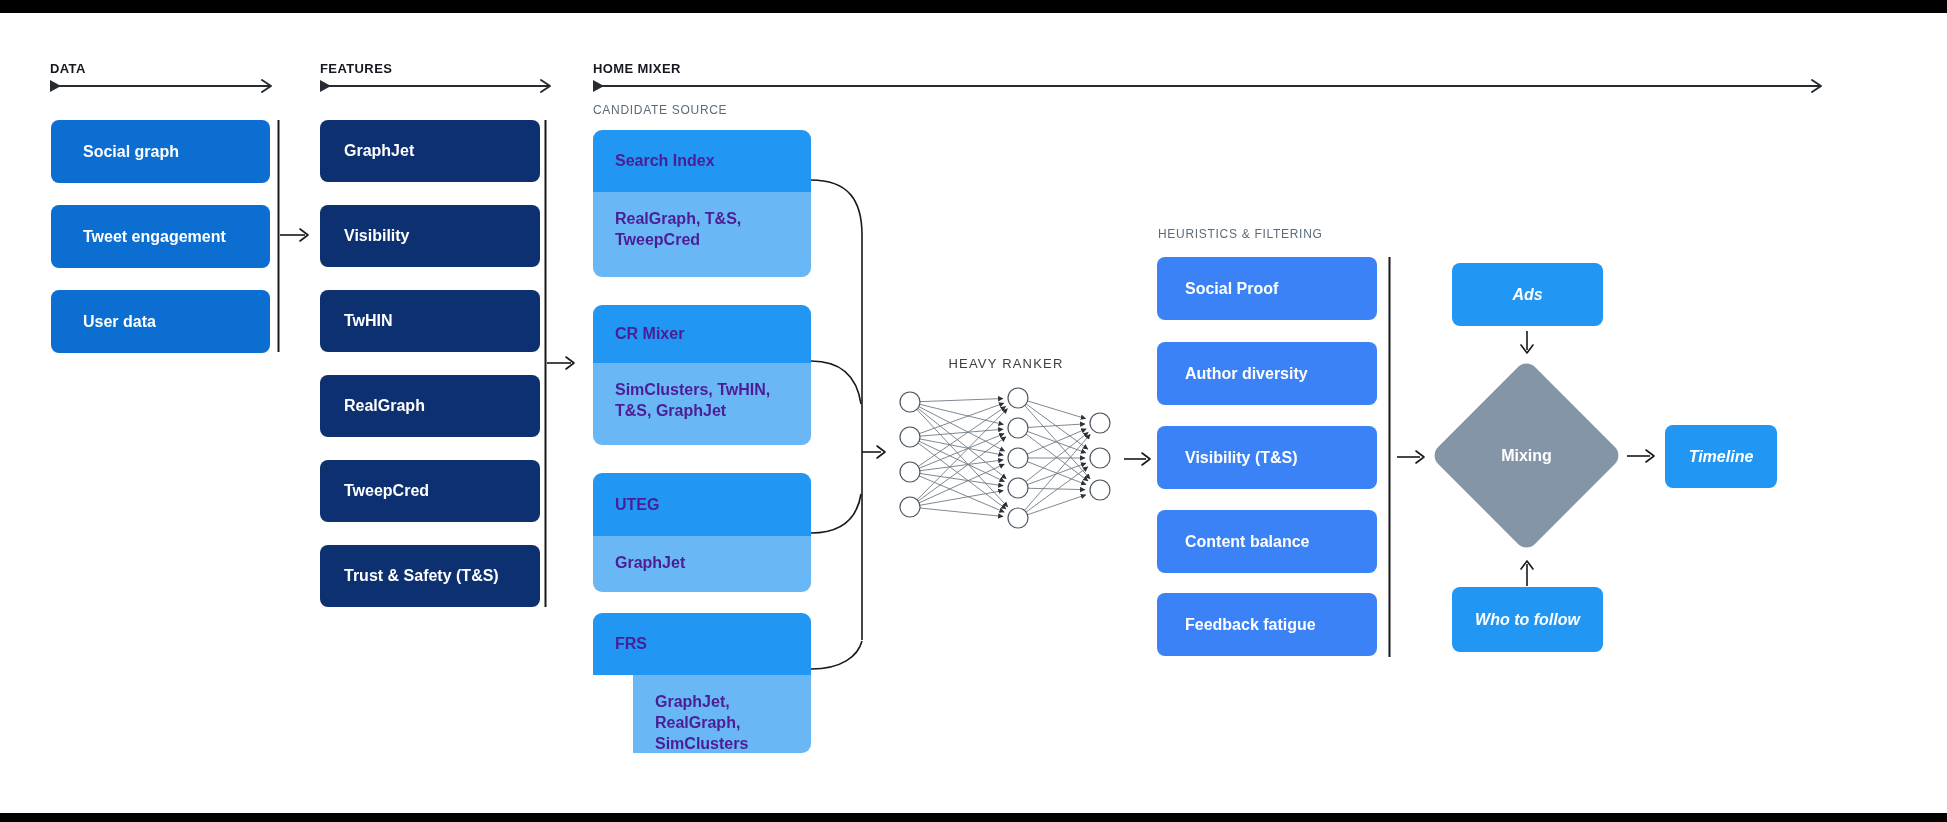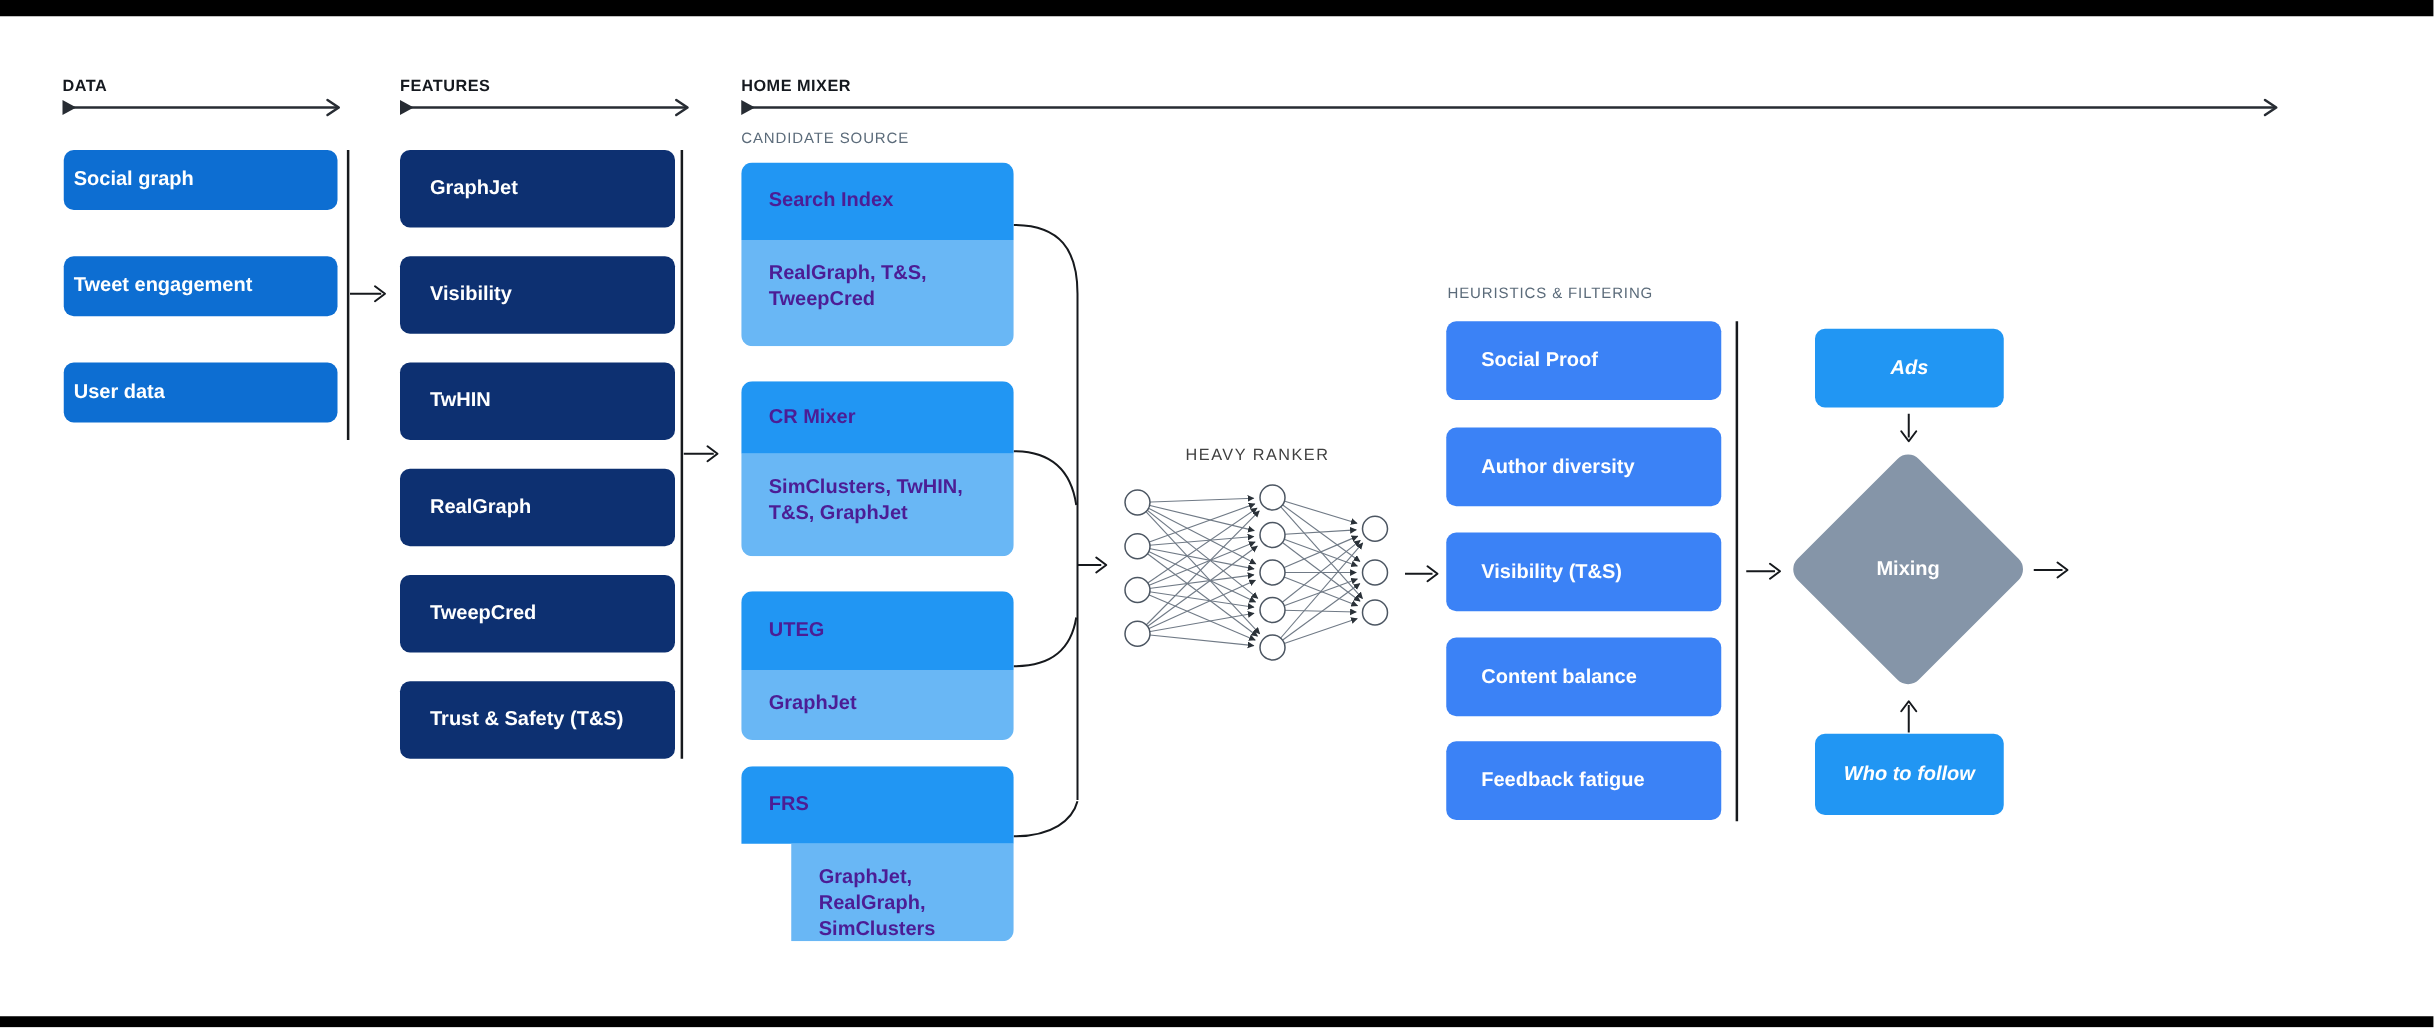--- a/index.html
+++ b/index.html
@@ -30,21 +30,21 @@
     position:absolute;z-index:2;
     font-size:13px;color:#404040;letter-spacing:1.2px;
     width:160px;text-align:center;white-space:nowrap;
   }
 
   .box{
     position:absolute;z-index:2;box-sizing:border-box;
     border-radius:8px;color:#fff;font-size:16px;font-weight:bold;
     display:flex;align-items:center;white-space:nowrap;
   }
-  .data-box{background:#0d6ed2;left:51px;width:219px;height:48px;padding-left:8px;}
+  .data-box{background:#0d6ed2;left:51px;width:219px;height:63px;padding-left:32px;}
   .feature-box{background:#0d3071;left:320px;width:220px;height:62px;padding-left:24px;}
   .heur-box{background:#3b82f6;left:1157px;width:220px;height:63px;padding-left:28px;}
 
   .cand-group{
     position:absolute;z-index:2;left:593px;width:218px;box-sizing:border-box;
     border-radius:9px;overflow:hidden;color:#4c1d95;font-size:16px;font-weight:bold;
   }
   .cand-main{background:#2196f3;display:flex;align-items:center;padding-left:22px;box-sizing:border-box;}
   .cand-sub{background:#69b7f5;padding:16px 18px 0 22px;line-height:21px;box-sizing:border-box;}
 
@@ -241,14 +241,15 @@
   <div class="box heur-box" style="top:257px;">Social Proof</div>
   <div class="box heur-box" style="top:342px;">Author diversity</div>
   <div class="box heur-box" style="top:426px;">Visibility (T&amp;S)</div>
   <div class="box heur-box" style="top:510px;">Content balance</div>
   <div class="box heur-box" style="top:593px;">Feedback fatigue</div>
 
   <div id="box-ads" class="simple-box">Ads</div>
   <div class="diamond"></div>
   <div class="diamond-label">Mixing</div>
   <div id="box-wtf" class="simple-box">Who to follow</div>
+  <div id="box-timeline" class="simple-box">Timeline</div>
 
 </div>
 
 </body></html>

